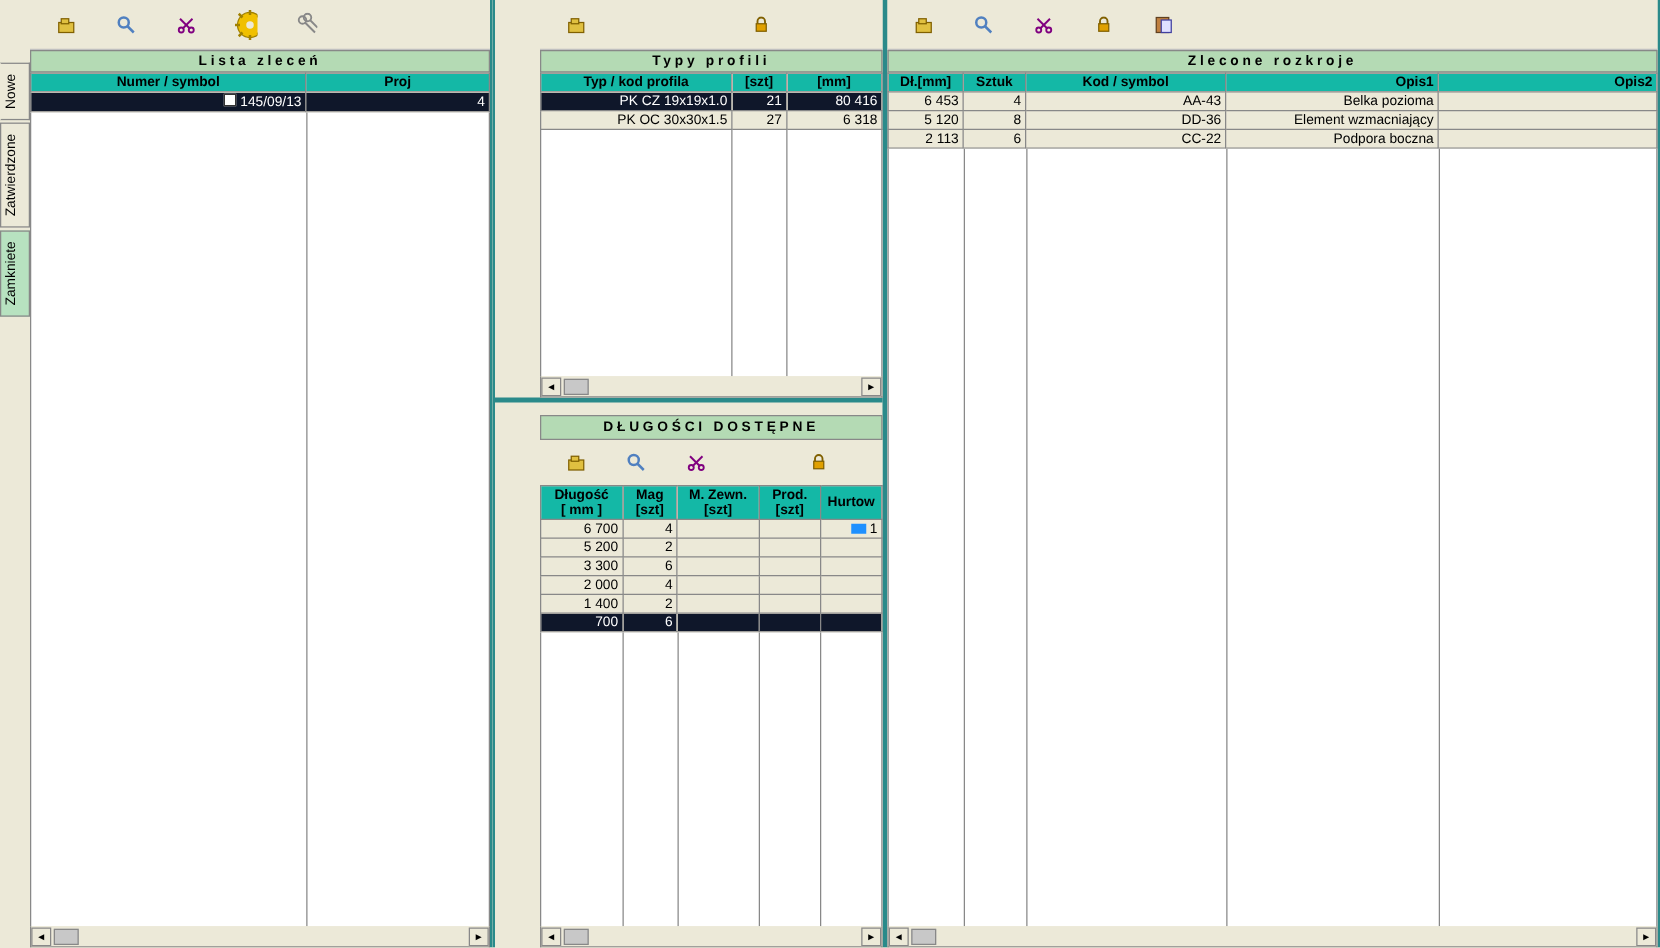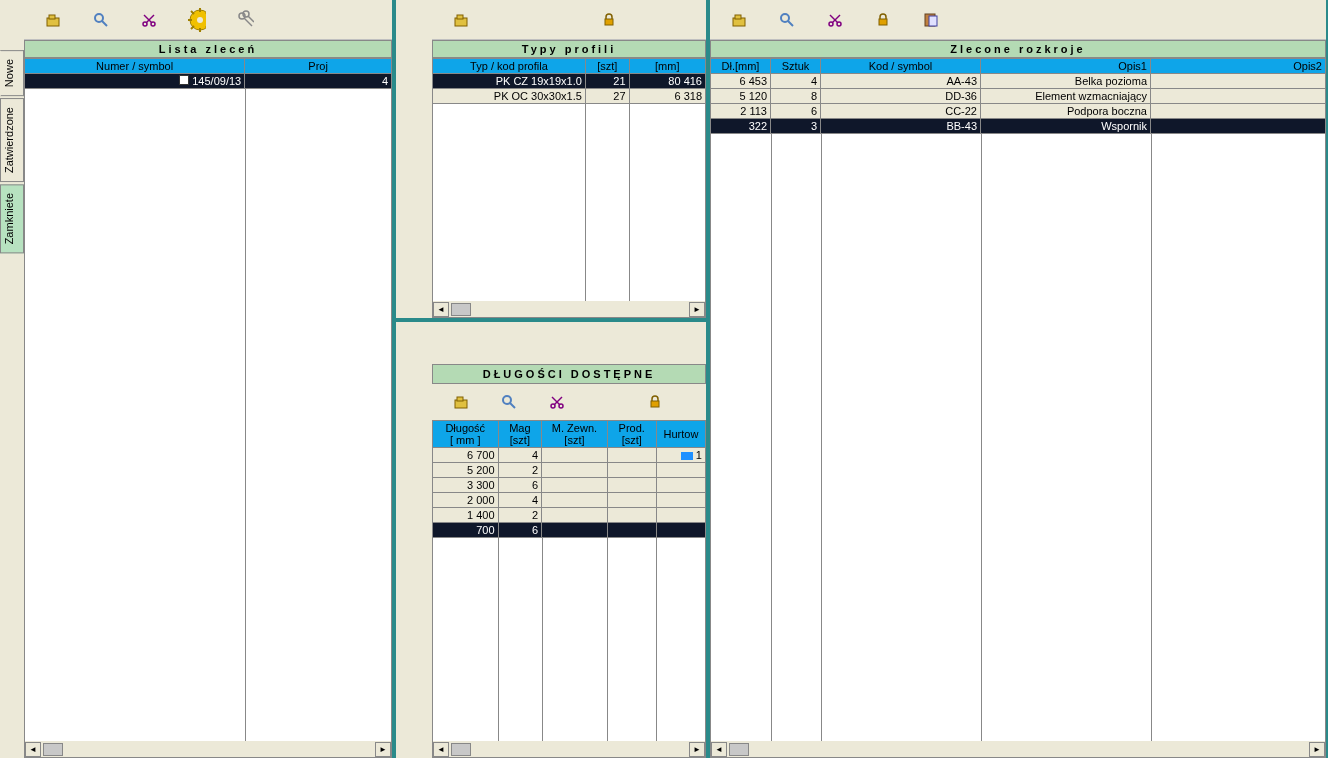--- a/index.html
+++ b/index.html
@@ -78,22 +78,22 @@
   }
   table.data th, table.data td {
     border: 1px solid #888;
     padding: 1px 3px;
     font-size: 11px;
     white-space: nowrap;
     overflow: hidden;
     height: 15px;
   }
   table.data th {
-    background: #0ea5e9;
-    font-weight: normal;
+    background: #14b8a6;
+    font-weight: bold;
   }
   tr.selected td {
     background: #0f172a;
     color: #fff;
   }
   .num { text-align: right; }
   .txt { text-align: right; padding-left: 4px;}
   .center { text-align: center;}
   .hscroll {
     height: 17px;
@@ -126,21 +126,20 @@
     display:flex; flex-direction:column;padding-left:36px;
   }
   .dlugosci-title {
     background: #b4dab4;
     text-align: center;
     font-weight: bold;
     letter-spacing: 3px;
     padding: 3px 0;
     border: 1px solid #888;
     font-size: 11px;
-    margin-top: 32px;
   }
   .icon-row-indicator {
      display:inline-block; width:10px; height:10px;
      background:#fff; border:1px solid #333;
   }
   .empty-body {
      flex:1;
      border-left:1px solid #888; border-right:1px solid #888;
      background:#fff;
      position:relative;
@@ -466,27 +465,20 @@
             <td class="txt">Element wzmacniający</td>
             <td class="txt"></td>
           </tr>
           <tr>
             <td class="num">2 113</td>
             <td class="num">6</td>
             <td class="txt">CC-22</td>
             <td class="txt">Podpora boczna</td>
             <td class="txt"></td>
           </tr>
-          <tr class="selected">
-            <td class="num">322</td>
-            <td class="num">3</td>
-            <td class="txt">BB-43</td>
-            <td class="txt">Wspornik</td>
-            <td class="txt"></td>
-          </tr>
         </tbody>
     </table>
     <div class="empty-body">
       <div class="vline" style="left:60px"></div>
       <div class="vline" style="left:110px"></div>
       <div class="vline" style="left:270px"></div>
       <div class="vline" style="left:440px"></div>
     </div>
     <div class="hscroll">
       <div class="arrow">◄</div>

